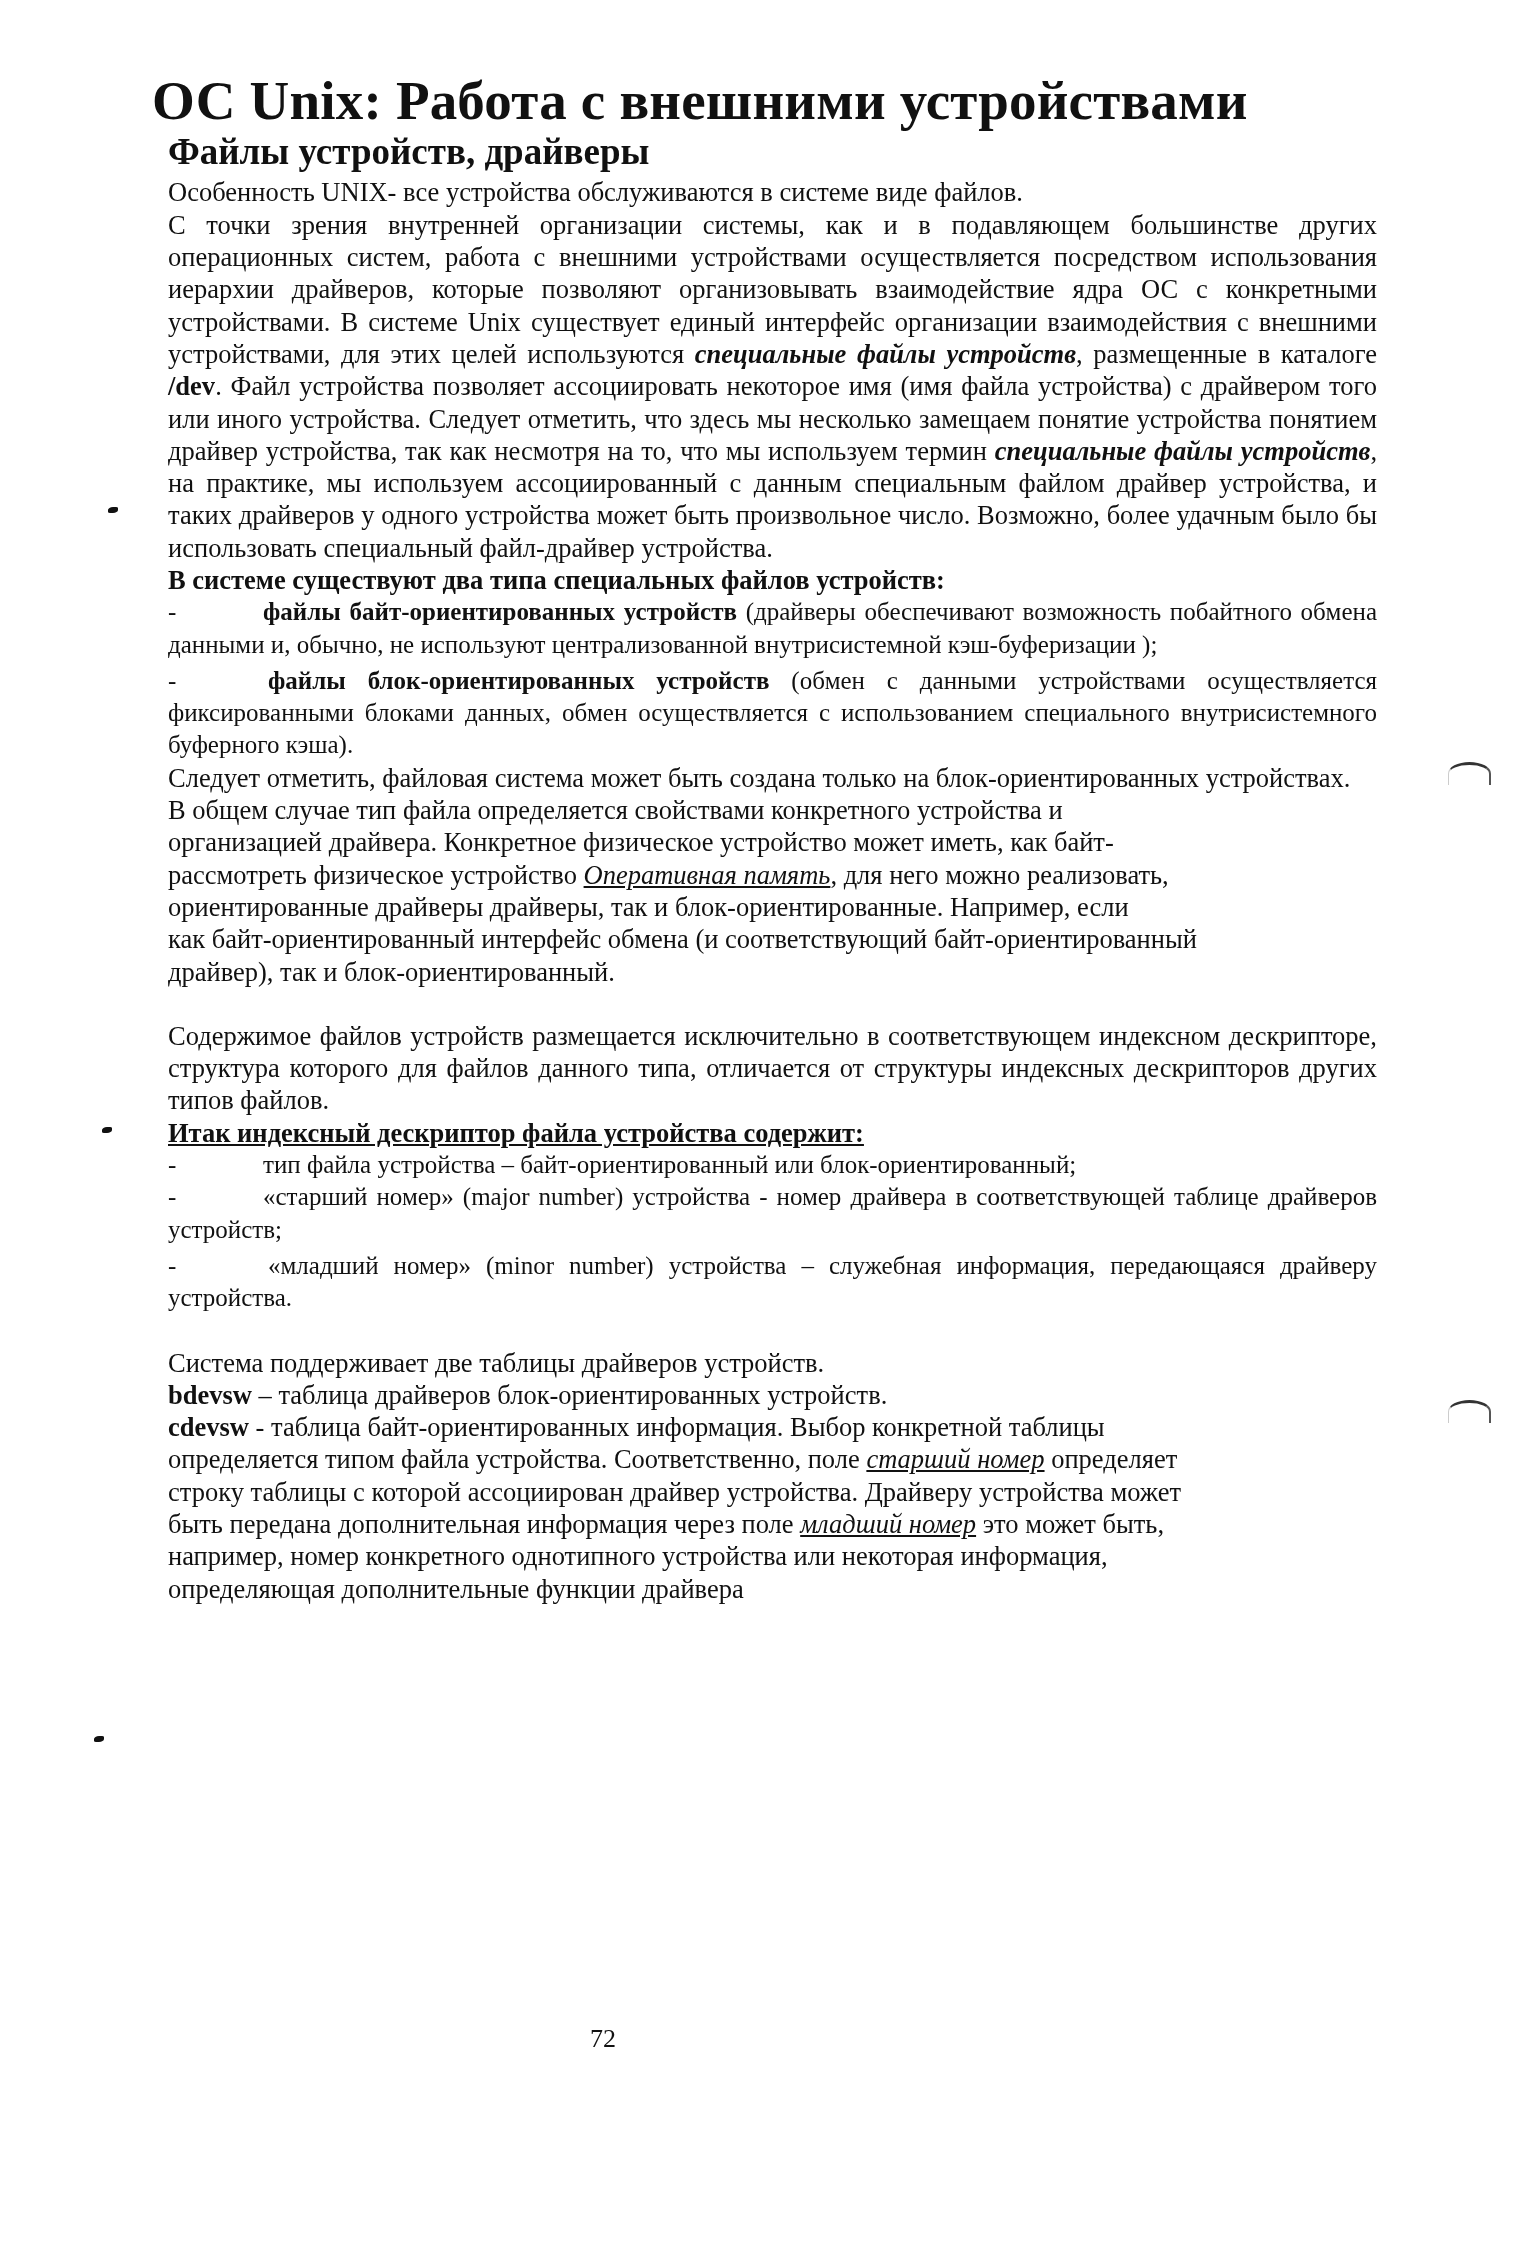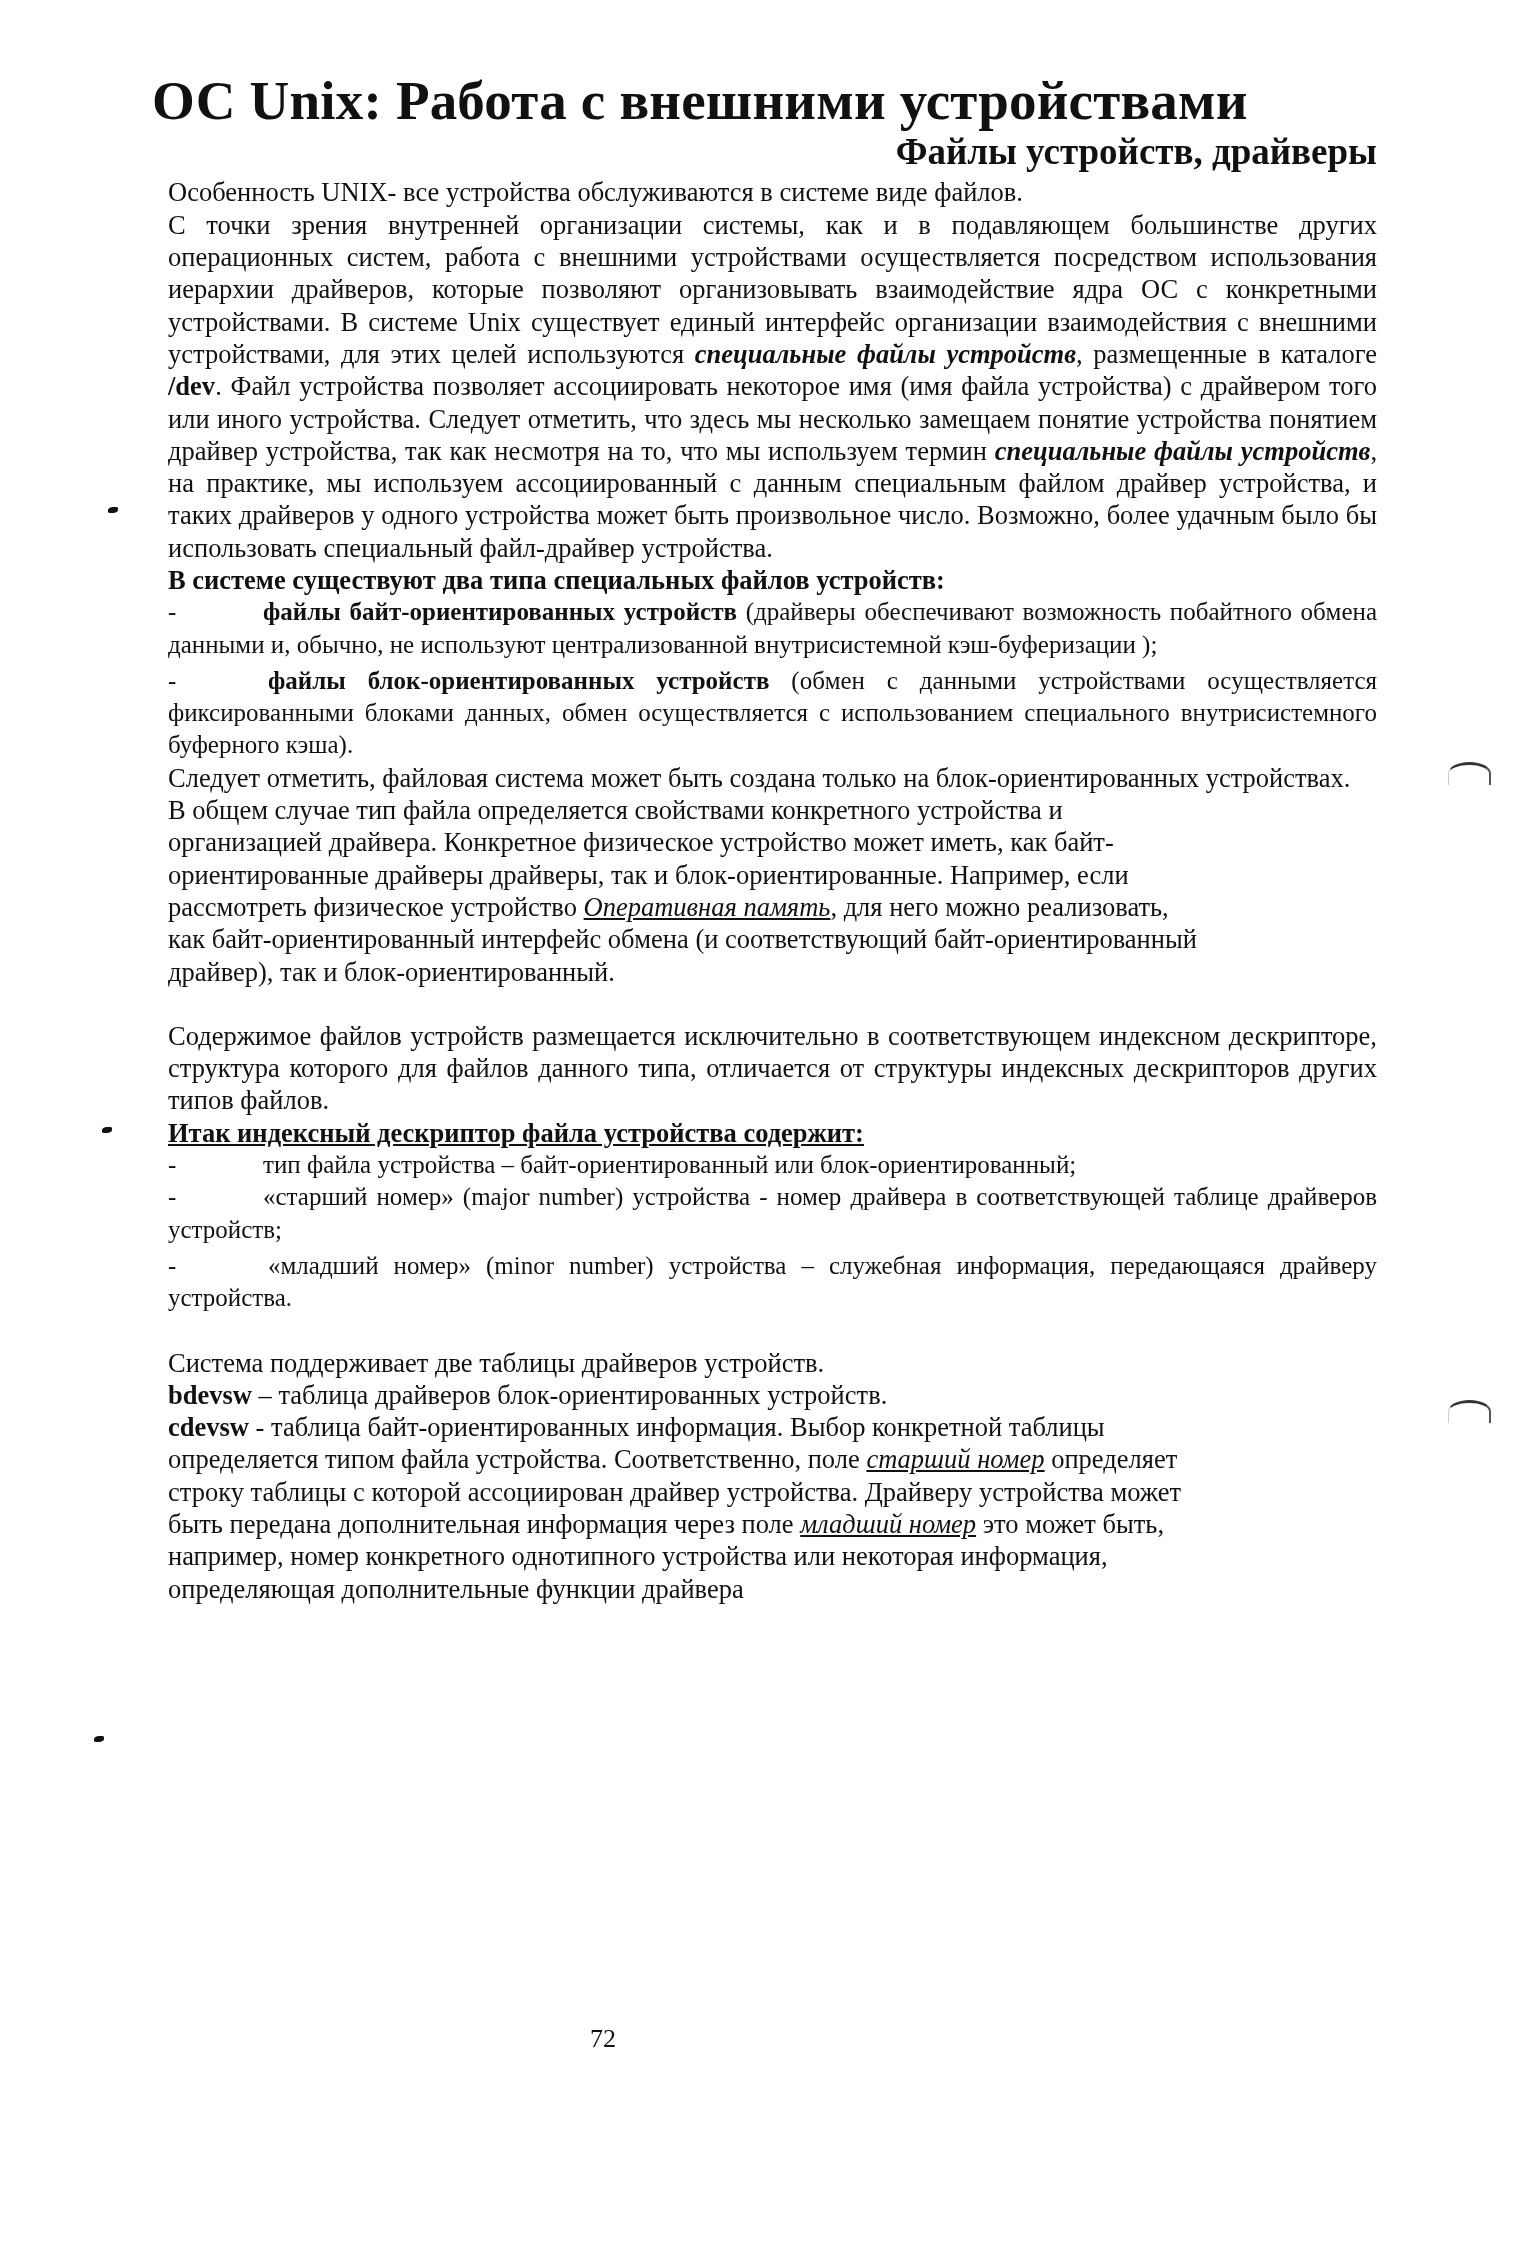--- a/index.html
+++ b/index.html
@@ -16,21 +16,20 @@
     left: 152px; top: 72px;
     width: 1225px;
   }
   .title {
     font-size: 55px; font-weight: bold; line-height: 1.05;
     margin: 0; letter-spacing: 0.2px;
   }
   .subtitle {
     font-size: 37px; font-weight: bold; line-height: 1.1;
     margin: 2px 0 4px 16px;
-    text-align: right;
   }
   p, .line {
     font-size: 26.5px; line-height: 32.3px; margin: 0;
   }
   .justify { text-align: justify; text-align-last: left; }
   .bold { font-weight: bold; }
   .bi { font-weight: bold; font-style: italic; }
   .ul-it { font-style: italic; text-decoration: underline; }
   .bul {
     display: block; font-size: 25px; line-height: 32.3px; text-align: justify;
@@ -71,22 +70,22 @@
   <div style="padding-left:16px;">
     <span class="bul"><span class="dash">-</span><span class="bold">файлы байт-ориентированных устройств</span><span> (драйверы обеспечивают возможность побайтного обмена данными и, обычно, не используют централизованной внутрисистемной кэш-буферизации );</span></span>
     <span class="bul" style="margin-top:4px;"><span class="dash2">-</span><span class="bold">файлы блок-ориентированных устройств</span><span> (обмен с данными устройствами осуществляется фиксированными блоками данных, обмен осуществляется с использованием специального внутрисистемного буферного кэша).</span></span>
   </div>
 
   <p class="justify" style="padding-left:16px;">Следует отметить, файловая система может быть создана только на блок-ориентированных устройствах.</p>
 
   <div style="padding-left:16px;">
     <div class="line">В общем случае тип файла определяется свойствами конкретного устройства и</div>
     <div class="line">организацией драйвера. Конкретное физическое устройство может иметь, как байт-</div>
+    <div class="line"><span>рассмотреть физическое устройство </span><span class="ul-it">Оперативная память</span><span>, для него можно реализовать,</span></div>
     <div class="line">ориентированные драйверы драйверы, так и блок-ориентированные.  Например, если</div>
-    <div class="line"><span>рассмотреть физическое устройство </span><span class="ul-it">Оперативная память</span><span>, для него можно реализовать,</span></div>
     <div class="line">как байт-ориентированный интерфейс обмена (и соответствующий байт-ориентированный</div>
     <div class="line">драйвер), так и блок-ориентированный.</div>
   </div>
 
   <div class="gap"></div>
 
   <p class="justify" style="padding-left:16px;">Содержимое файлов устройств размещается исключительно в соответствующем индексном дескрипторе, структура которого для файлов данного типа, отличается от структуры индексных дескрипторов других типов файлов.</p>
 
   <p class="underline-bold" style="padding-left:16px;">Итак индексный дескриптор файла устройства содержит:</p>
 

